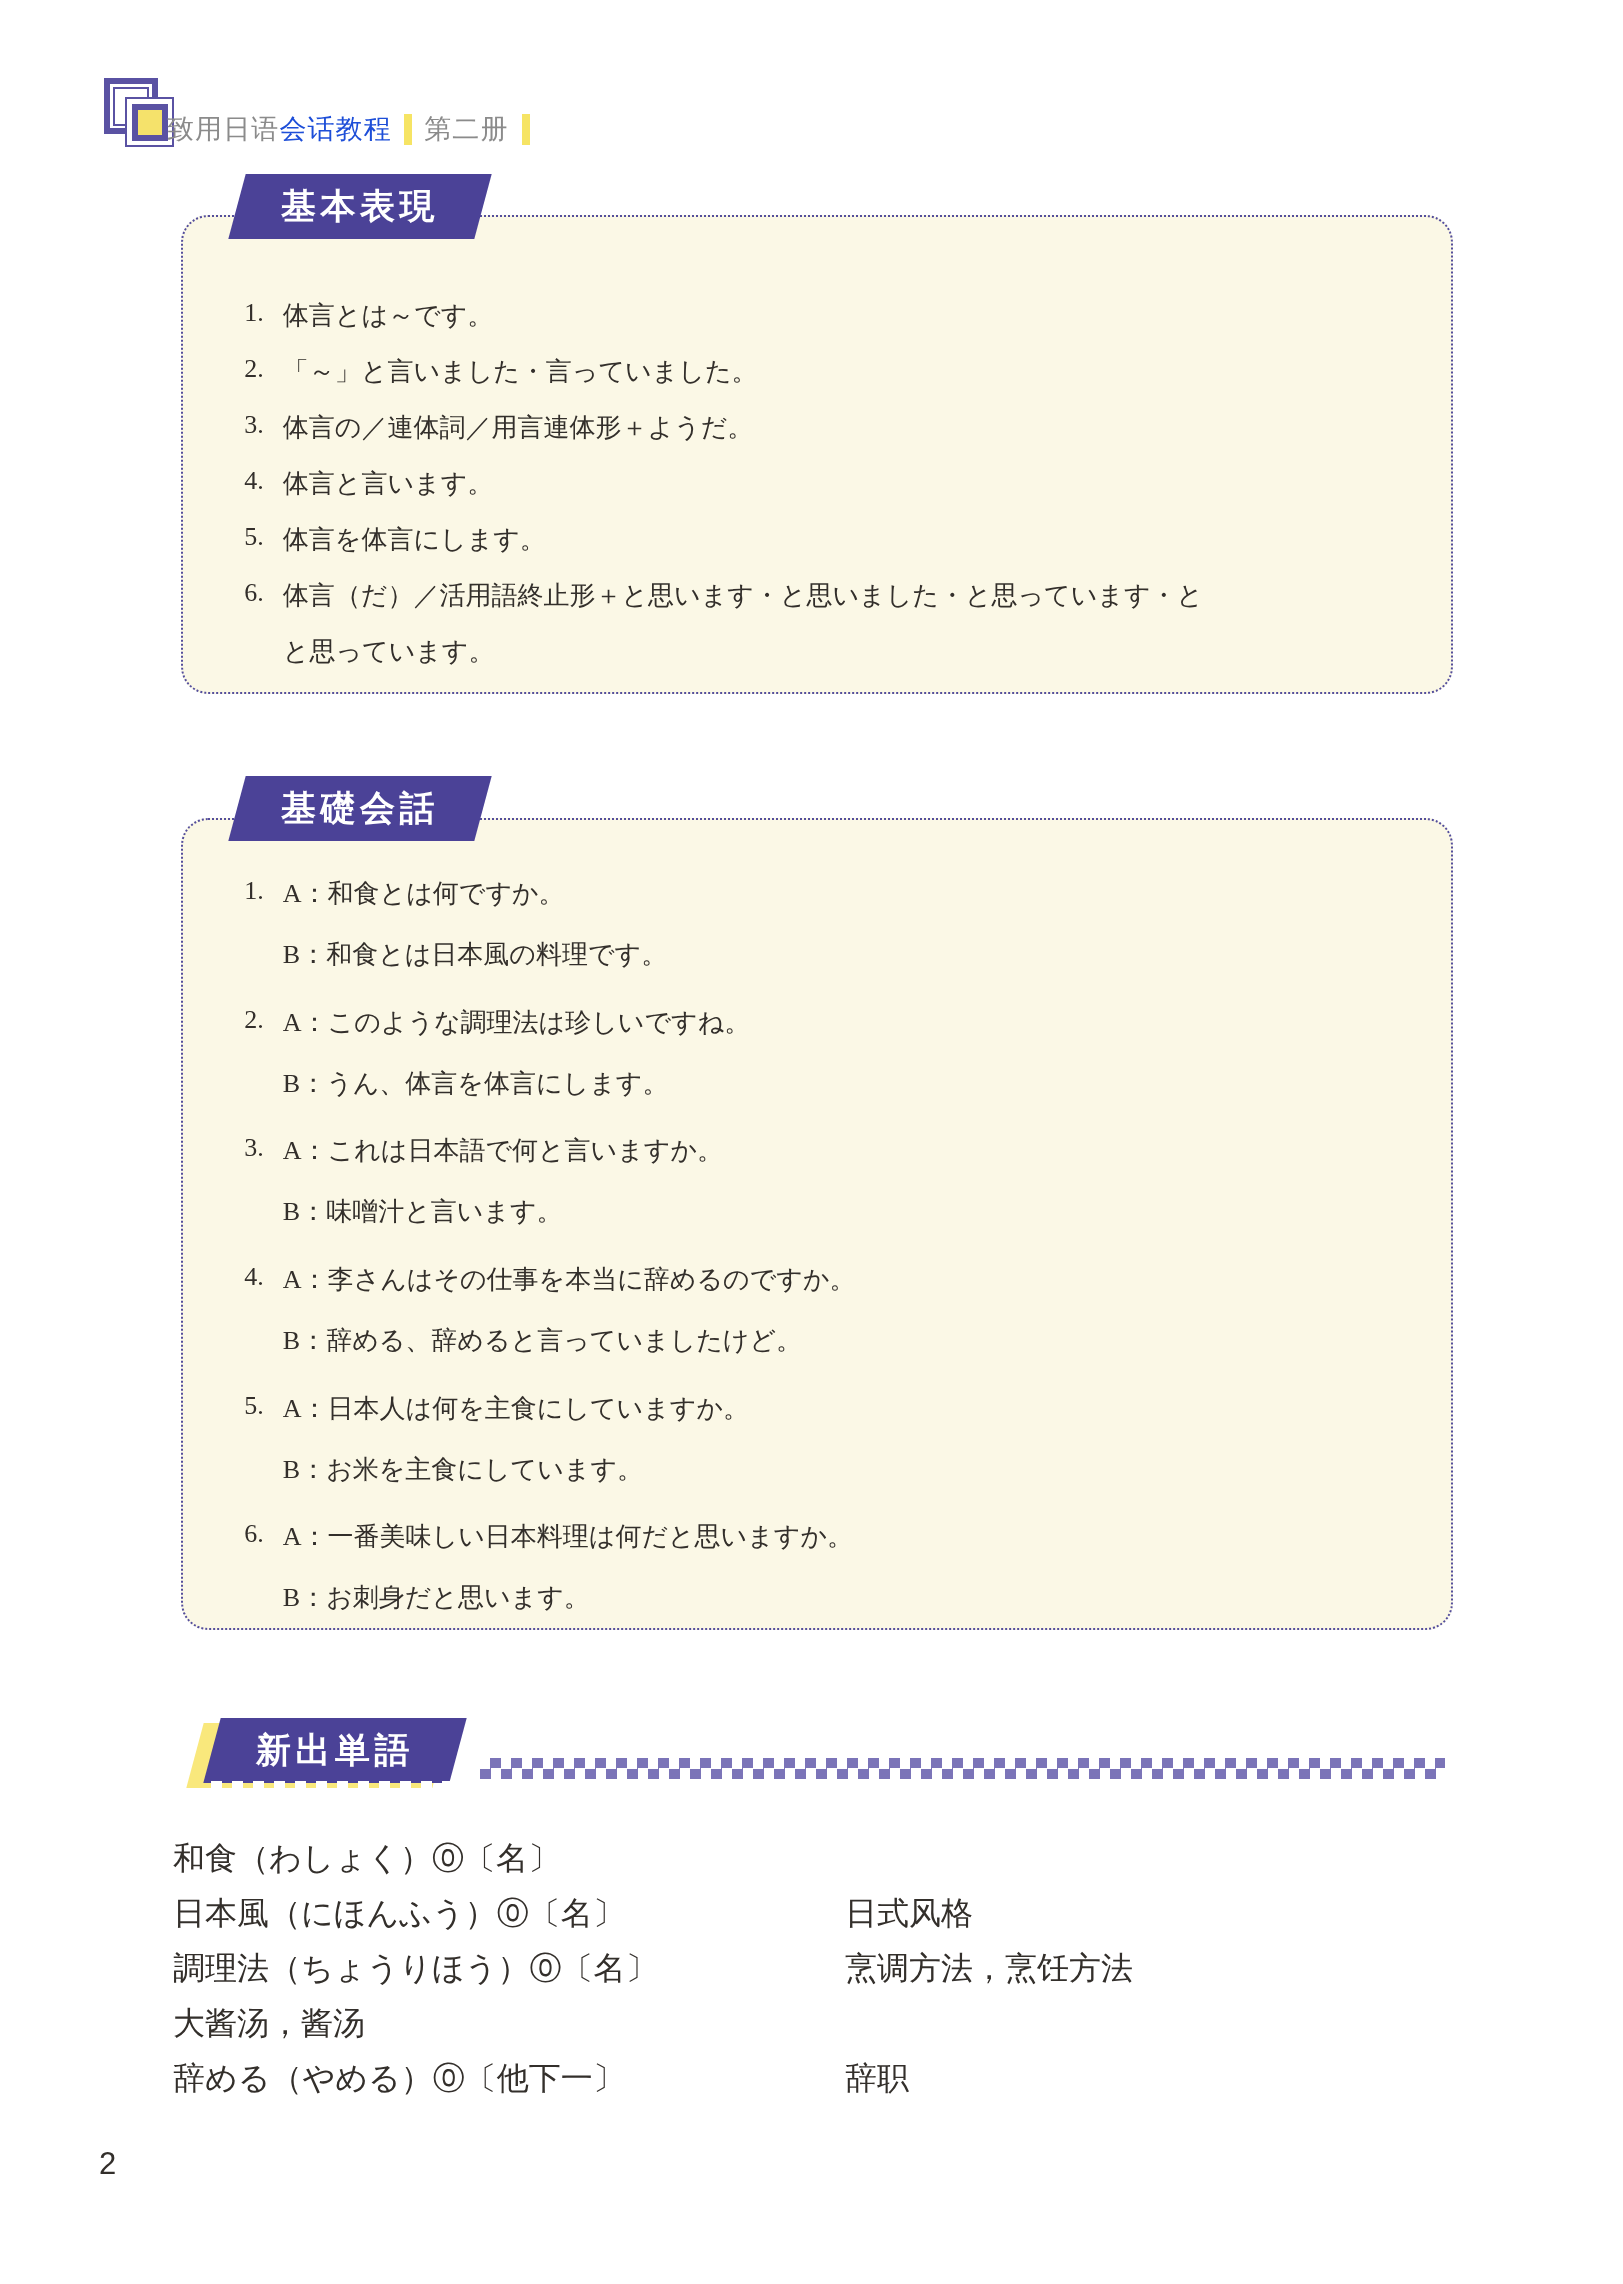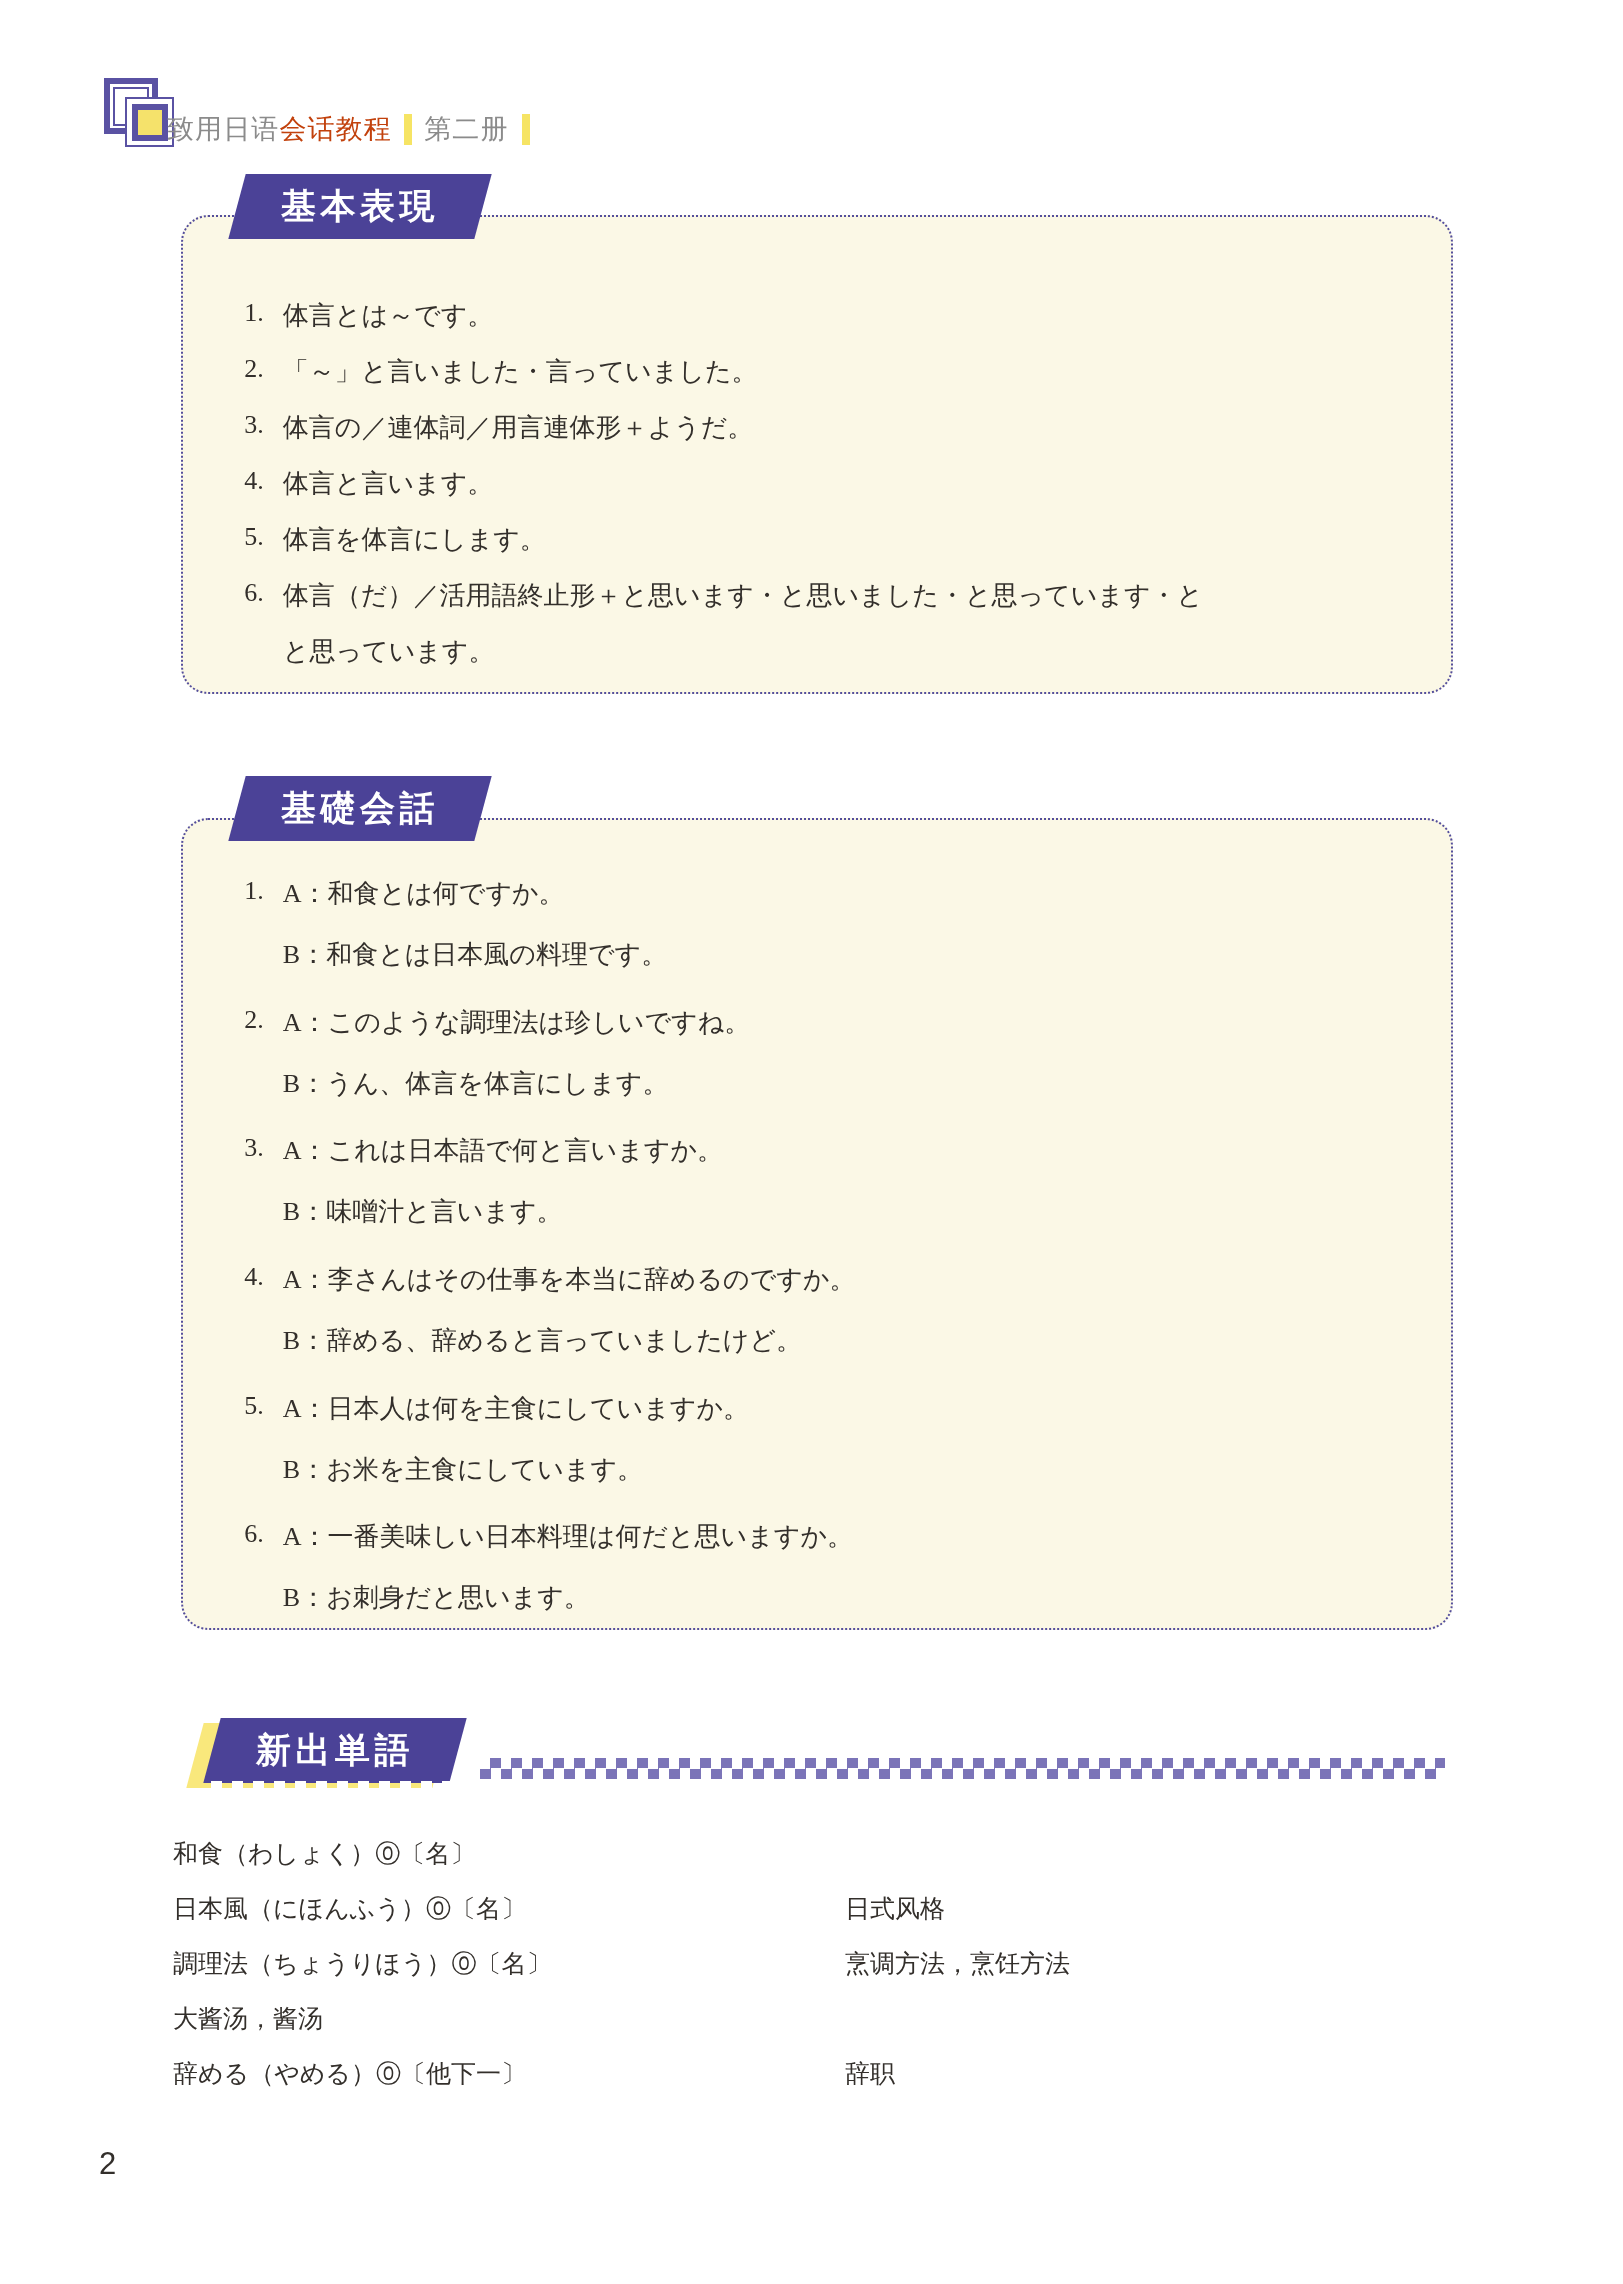--- a/index.html
+++ b/index.html
@@ -9,21 +9,21 @@
 
   
   .logo{position:absolute;left:104px;top:75px;width:89px;height:98px;}
   .sq-a{position:absolute;left:0;top:3.3px;width:42px;height:44px;border:6.1px solid #5a52a3;}
   .sq-a::after{content:"";position:absolute;inset:2.8px;border:2.8px solid #5a52a3;}
   .sq-b{position:absolute;left:21px;top:22px;width:45px;height:46px;background:#ffffff;border:2.8px solid #5a52a3;}
   .sq-b::after{content:"";position:absolute;inset:4.5px;border:6.7px solid #5a52a3;background:#f5e26b;}
   .brand-row{position:absolute;left:167px;top:109px;height:40px;display:flex;align-items:center;
              font-family:"Liberation Sans","DejaVu Sans",sans-serif;font-size:27px;letter-spacing:1.1px;}
   .brand-gray{color:#8b8b8b;}
-  .brand-purple{color:#c2410c;}
+  .brand-purple{color:#1d4ed8;}
   .ybar{display:inline-block;width:7.8px;height:31px;background:#f6e464;margin:0 12.3px;}
   .ybar.last{margin-left:13.4px;}
   .volume{color:#8b8b8b;}
 
   
   .sec-hdr{position:absolute;width:246px;height:65px;background:#4b4297;transform:skewX(-15deg);
            display:flex;align-items:center;justify-content:center;z-index:3;}
   .sec-hdr span{display:block;transform:skewX(15deg);color:#ffffff;
                 font-family:"Liberation Sans","DejaVu Sans",sans-serif;font-weight:bold;
                 font-size:35px;letter-spacing:4.5px;}
@@ -42,21 +42,21 @@
 
   .pair{margin-bottom:6.7px;}
   .pair .row{height:61px;}
 
   
   .checker{position:absolute;left:480px;top:1758px;width:965px;height:21px;z-index:1;
            background-image:repeating-conic-gradient(#7b74b8 0% 25%,transparent 0% 50%);
            background-size:21px 21px;}
   .hdr-dashes{position:absolute;left:211px;top:1781px;width:275px;height:10.6px;z-index:4;
               background-image:repeating-linear-gradient(90deg,#ffffff 0 10.6px,transparent 10.6px 21px);}
-  .vocab{position:absolute;left:173px;top:1837px;width:1283px;font-size:25px;}
+  .vocab{position:absolute;left:173px;top:1837px;width:1283px;font-size:32px;}
   .vocab-row{display:flex;height:55px;align-items:flex-start;}
   .vocab-row .jp{width:672px;flex:none;}
   .vocab-row .cn{flex:1;}
 
   .pagenum{position:absolute;left:99px;top:2146px;font-family:"Liberation Sans","DejaVu Sans",sans-serif;
            font-size:31px;color:#332f2b;}
 </style>
 </head>
 <body>
 

